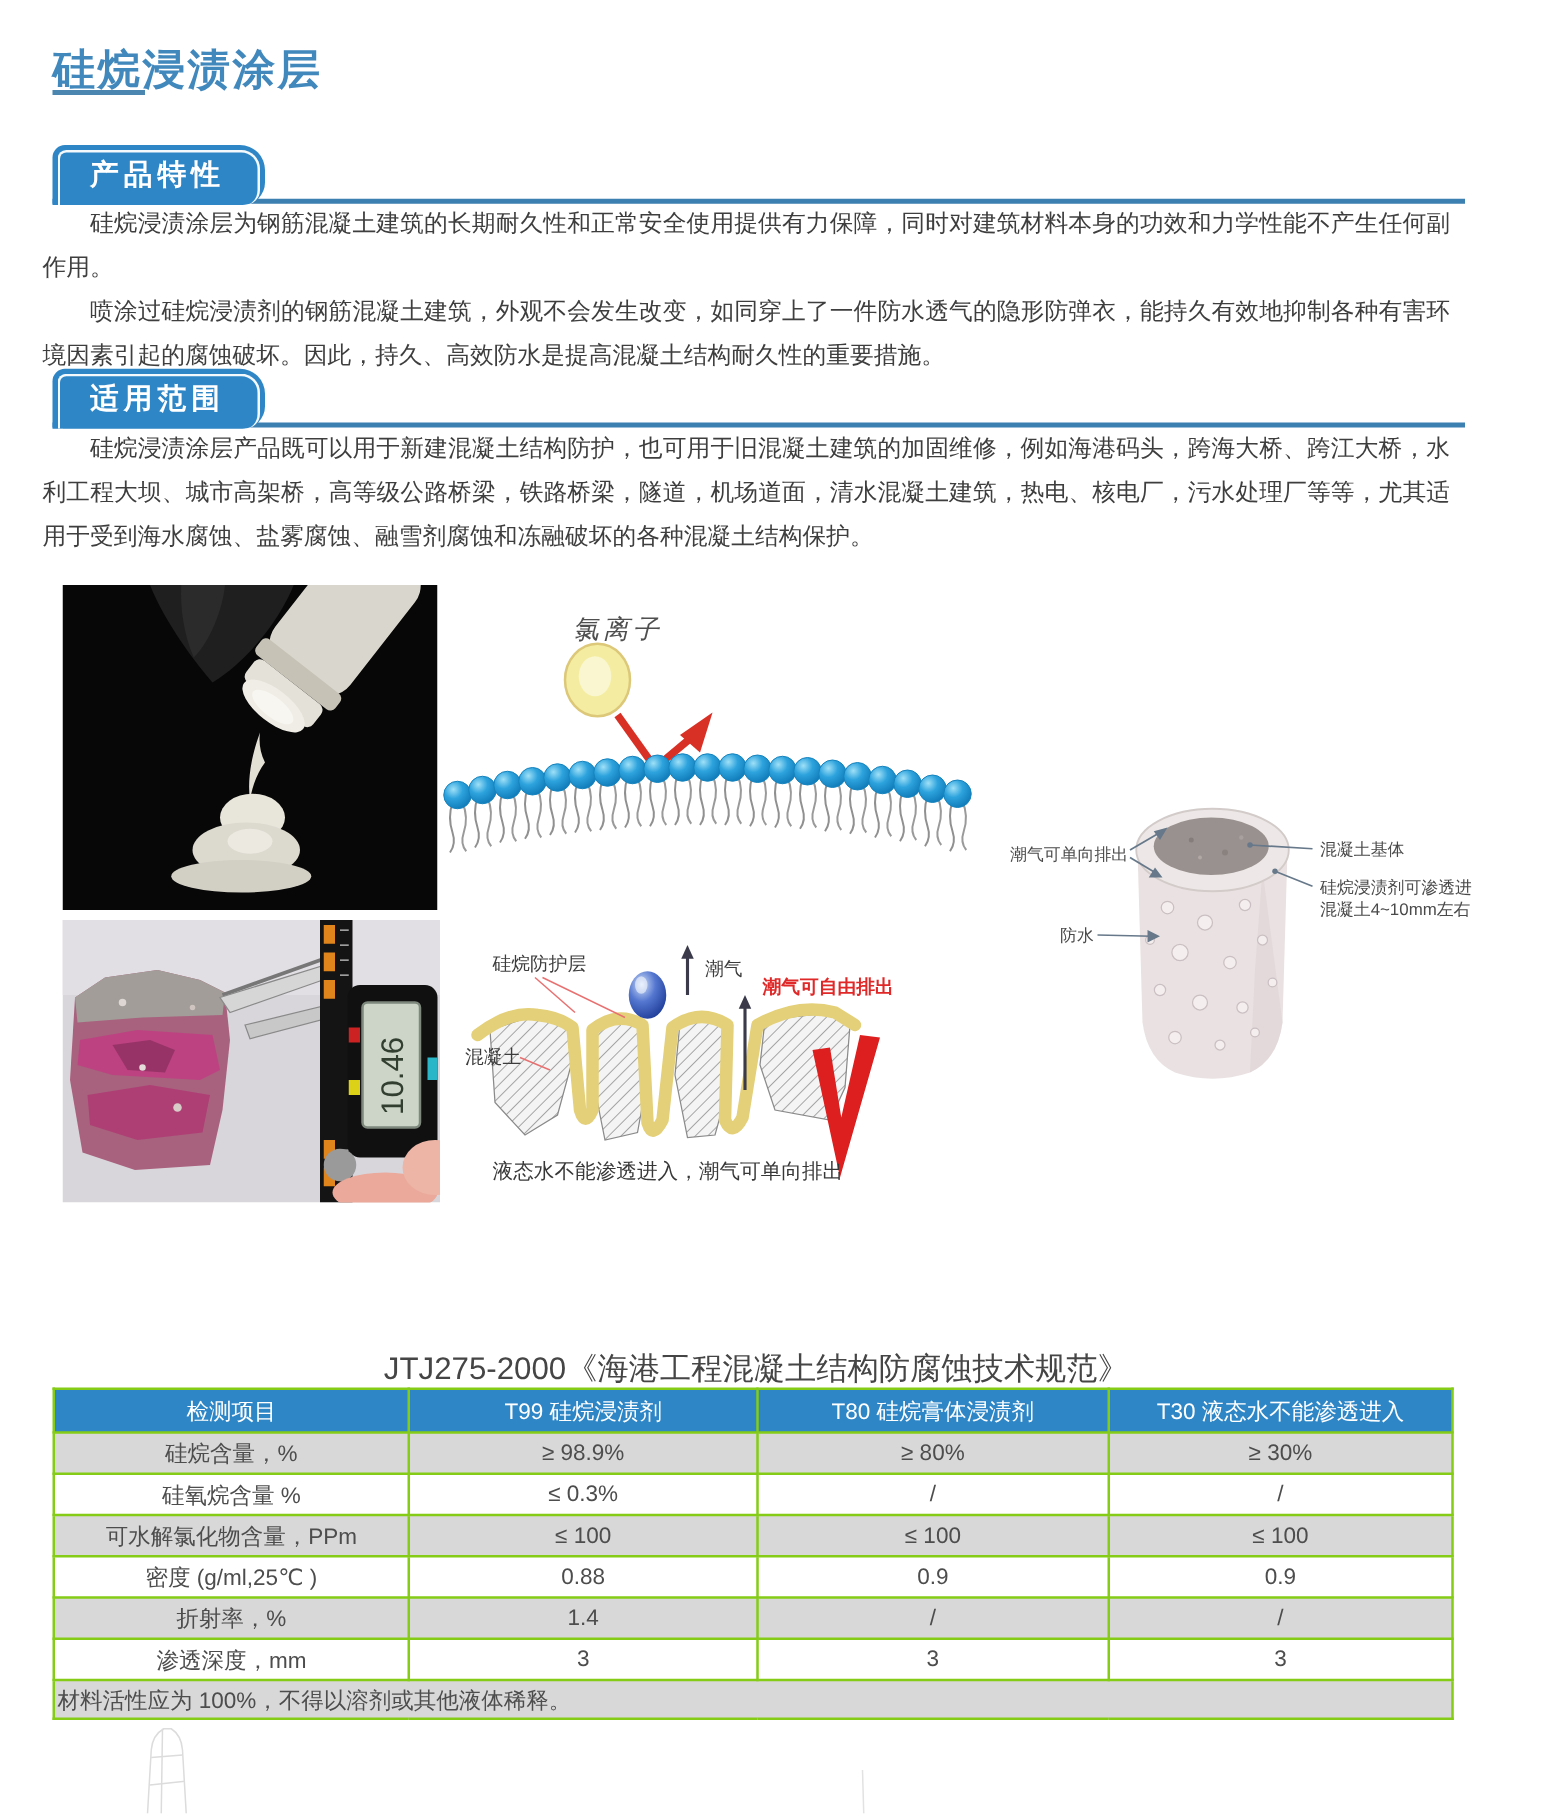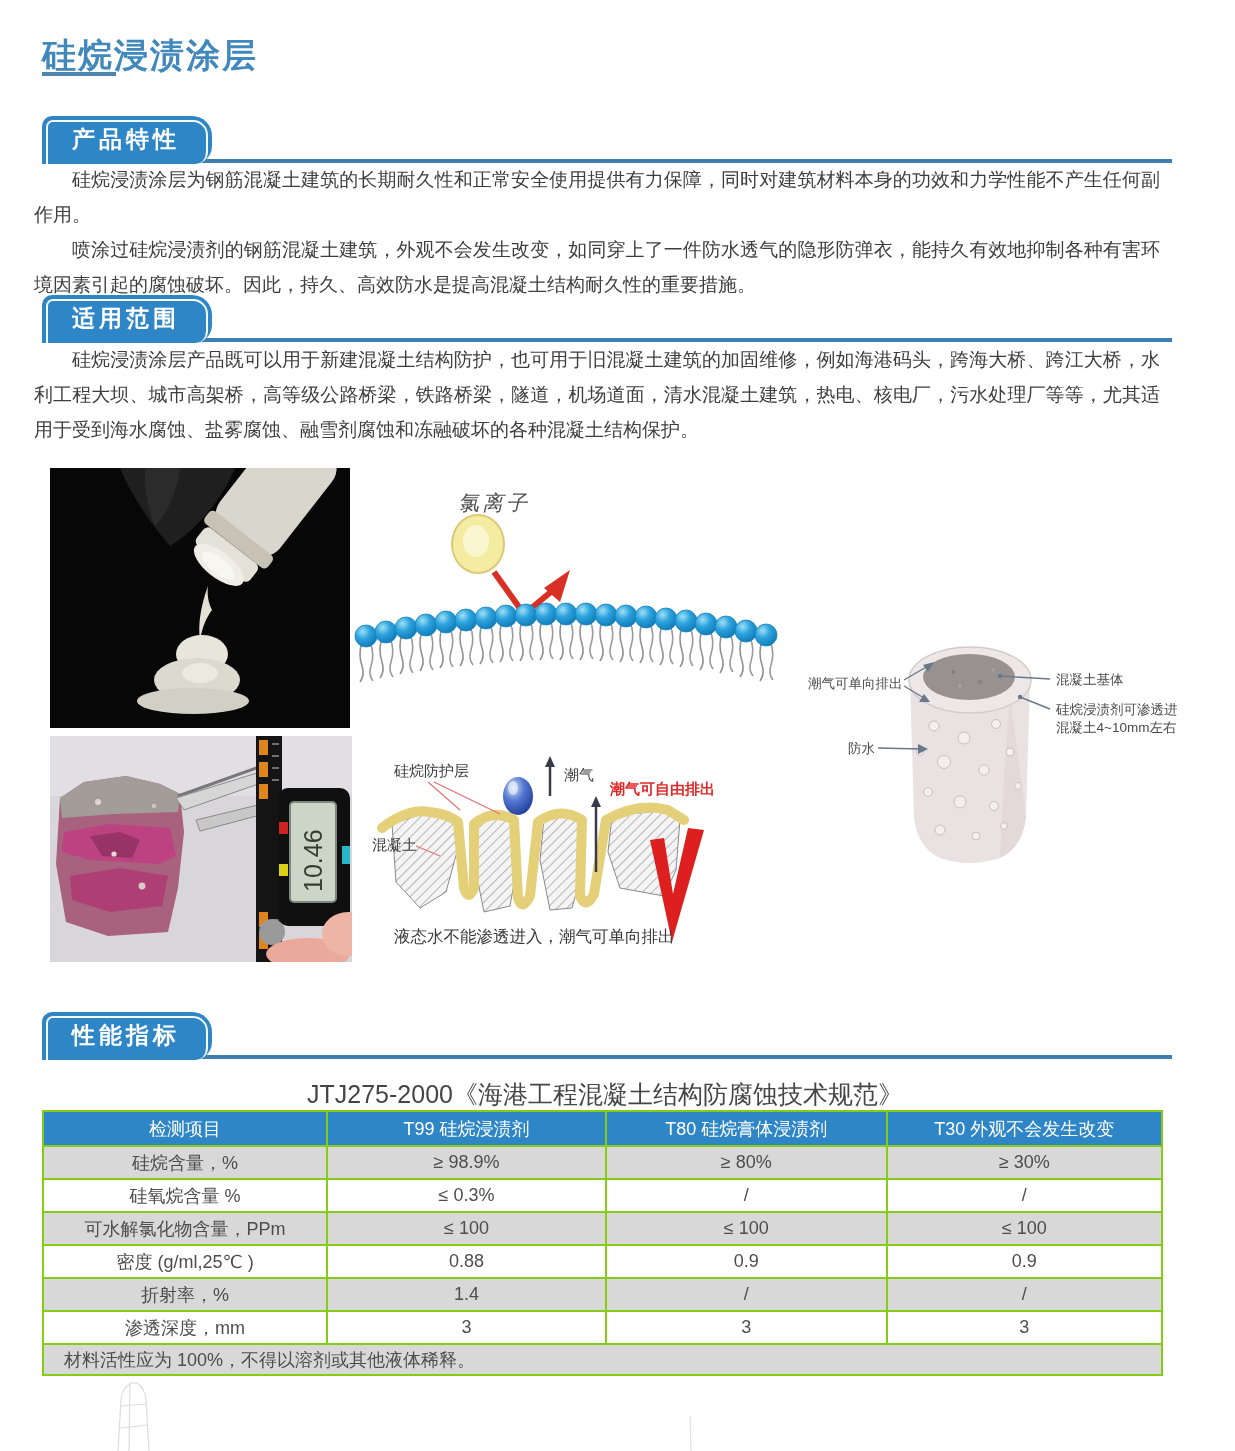--- a/index.html
+++ b/index.html
@@ -30,21 +30,21 @@
   .std-caption{position:absolute;left:42px;top:1078px;width:1126px;text-align:center;
     font-size:25px;color:#454545;}
 
   table.perf{position:absolute;left:42px;top:1110px;width:1121px;border-collapse:collapse;
     table-layout:fixed;font-size:18px;color:#4d4d4d;}
   table.perf th,table.perf td{border:2px solid #84cc16;text-align:center;padding:0;
     font-weight:normal;}
   table.perf thead th{background:#2e86c6;color:#ffffff;height:33px;}
   table.perf tbody td{height:31px;background:#ffffff;margin-left:36px;}
   table.perf tr.alt td{background:#d8d8d8;}
-  table.perf td.footnote{background:#d8d8d8;text-align:left;padding-left:20px;height:29px;}
+  table.perf td.footnote{background:#d8d8d8;text-align:left;padding-left:2px;height:29px;}
 
   .watermark{position:absolute;left:0;top:1378px;width:1235px;height:73px;}
 </style>
 </head>
 <body>
 
 <div id="page">
 
   <h1 class="page-title">硅烷浸渍涂层</h1>
   <div class="title-rule"></div>
@@ -264,42 +264,36 @@
       <line x1="68" y1="30" x2="134" y2="62" stroke="#e87070" stroke-width="1.2"></line>
       <text x="198" y="28" font-size="15" fill="#3c3c3c">潮气</text>
       <text x="244" y="42" font-size="15" font-weight="bold" fill="#e02828">潮气可自由排出</text>
       <text x="6" y="98" font-size="15" fill="#3c3c3c">混凝土</text>
       <line x1="50" y1="94" x2="74" y2="104" stroke="#e87070" stroke-width="1.2"></line>
       <path d="M284,88 L306,190 L338,78 L322,76 L307,142 L298,86 Z" fill="#dd1f1f"></path>
       <text x="28" y="190" font-size="16.5" fill="#383838">液态水不能渗透进入，潮气可单向排出</text>
     </svg>
   </div>
 
-  <div class="banner" style="top:1014px;">
-    <div class="banner-rule"></div>
-    <div class="banner-tab">
-      <span>性能指标</span>
-    </div>
-  </div>
 
   <div class="std-caption">JTJ275-2000《海港工程混凝土结构防腐蚀技术规范》</div>
 
   <table class="perf">
     <colgroup>
         <col style="width:25.4%">
         <col style="width:24.9%">
         <col style="width:25.1%">
         <col style="width:24.6%">
       </colgroup>
     <thead>
       <tr>
         <th>检测项目</th>
         <th>T99 硅烷浸渍剂</th>
         <th>T80 硅烷膏体浸渍剂</th>
-        <th>T30 外观不会发生改变</th>
+        <th>T30 液态水不能渗透进入</th>
       </tr>
     </thead>
     <tbody>
       <tr class="alt">
         <td>硅烷含量，%</td>
         <td>≥ 98.9%</td>
         <td>≥ 80%</td>
         <td>≥ 30%</td>
       </tr>
       <tr>

